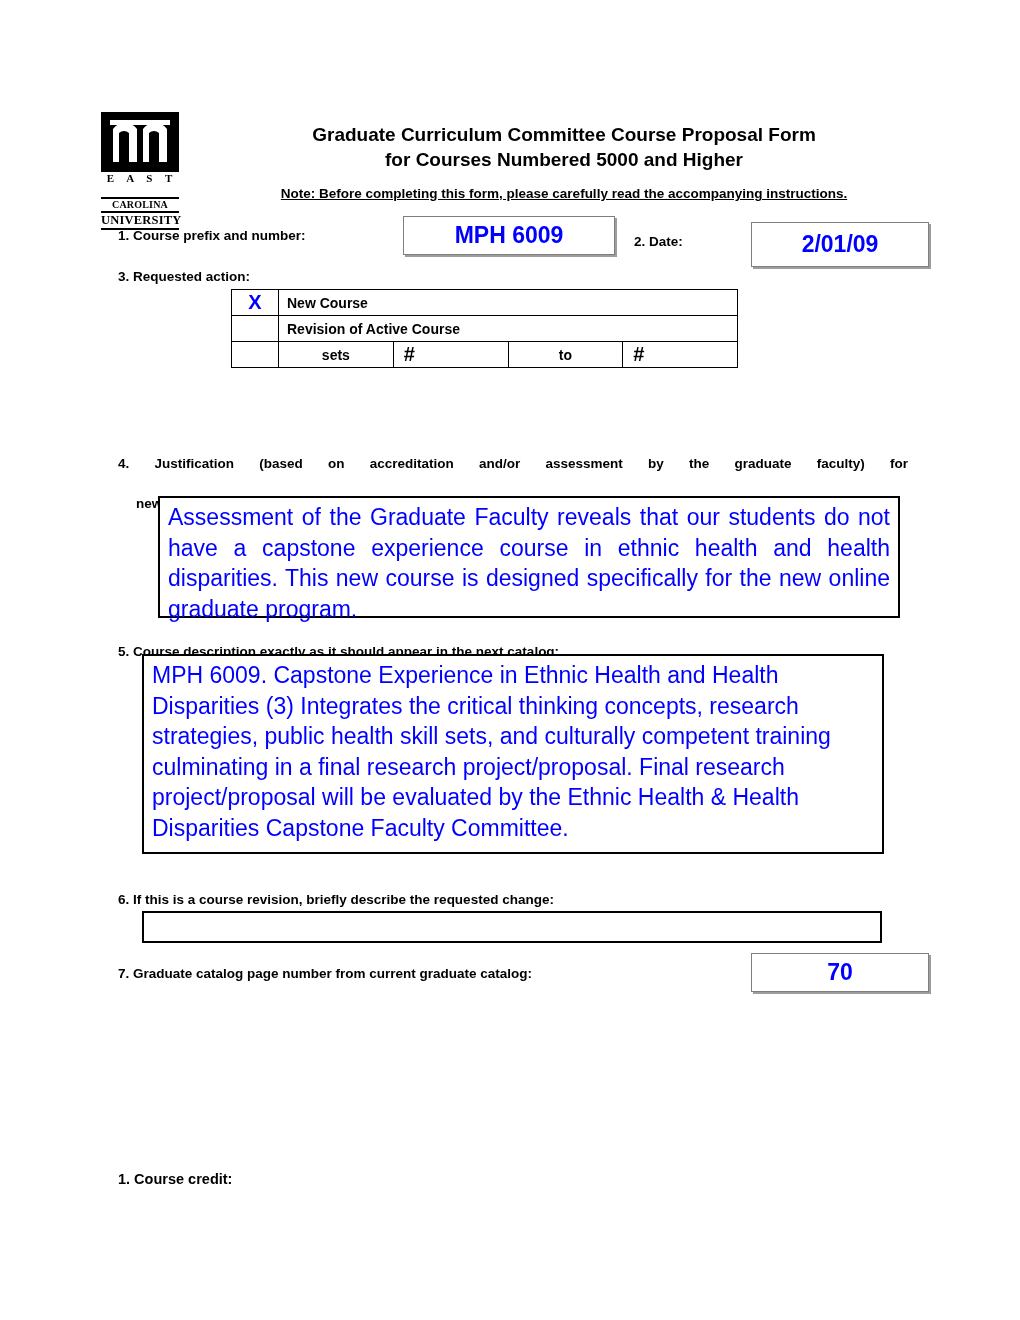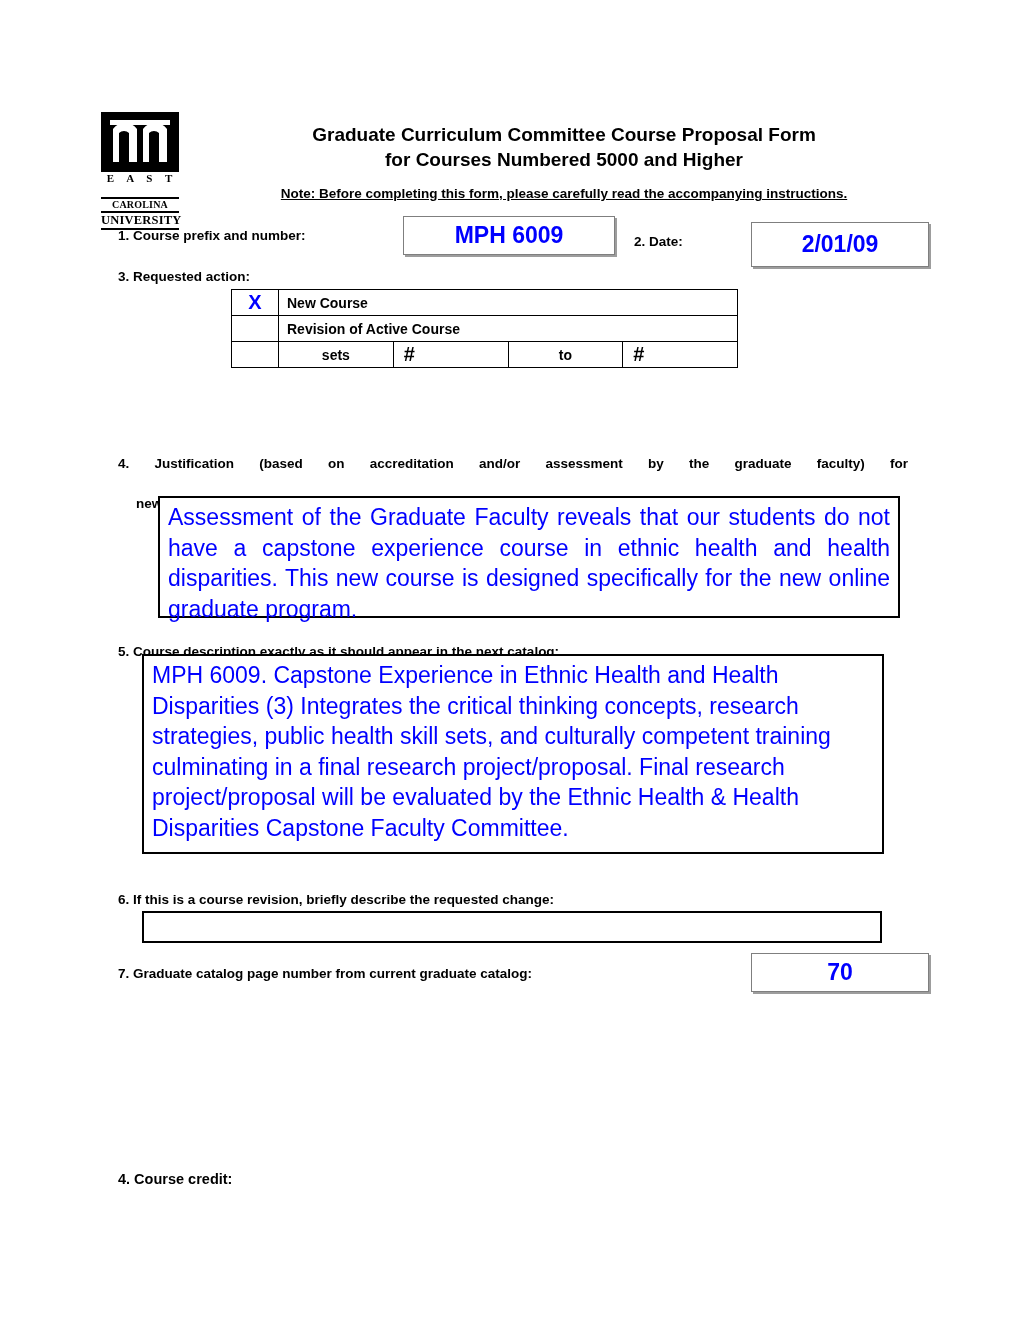--- a/index.html
+++ b/index.html
@@ -305,15 +305,15 @@
   <div class="bigbox box-description">
     <p>MPH 6009. Capstone Experience in Ethnic Health and Health Disparities (3) Integrates the critical thinking concepts, research strategies, public health skill sets, and culturally competent training culminating in a final research project/proposal. Final research project/proposal will be evaluated by the Ethnic Health &amp; Health Disparities Capstone Faculty Committee.</p>
   </div>
 
   <div class="lbl sec6-label">6. If this is a course revision, briefly describe the requested change:</div>
   <div class="bigbox box-revision"></div>
 
   <div class="lbl sec7-label">7. Graduate catalog page number from current graduate catalog:</div>
   <div class="valbox box-page">70</div>
 
-  <div class="lbl sec8-label">4. Course credit:</div>
+  <div class="lbl sec8-label">1. Course credit:</div>
 
 </div>
 
 </body></html>

